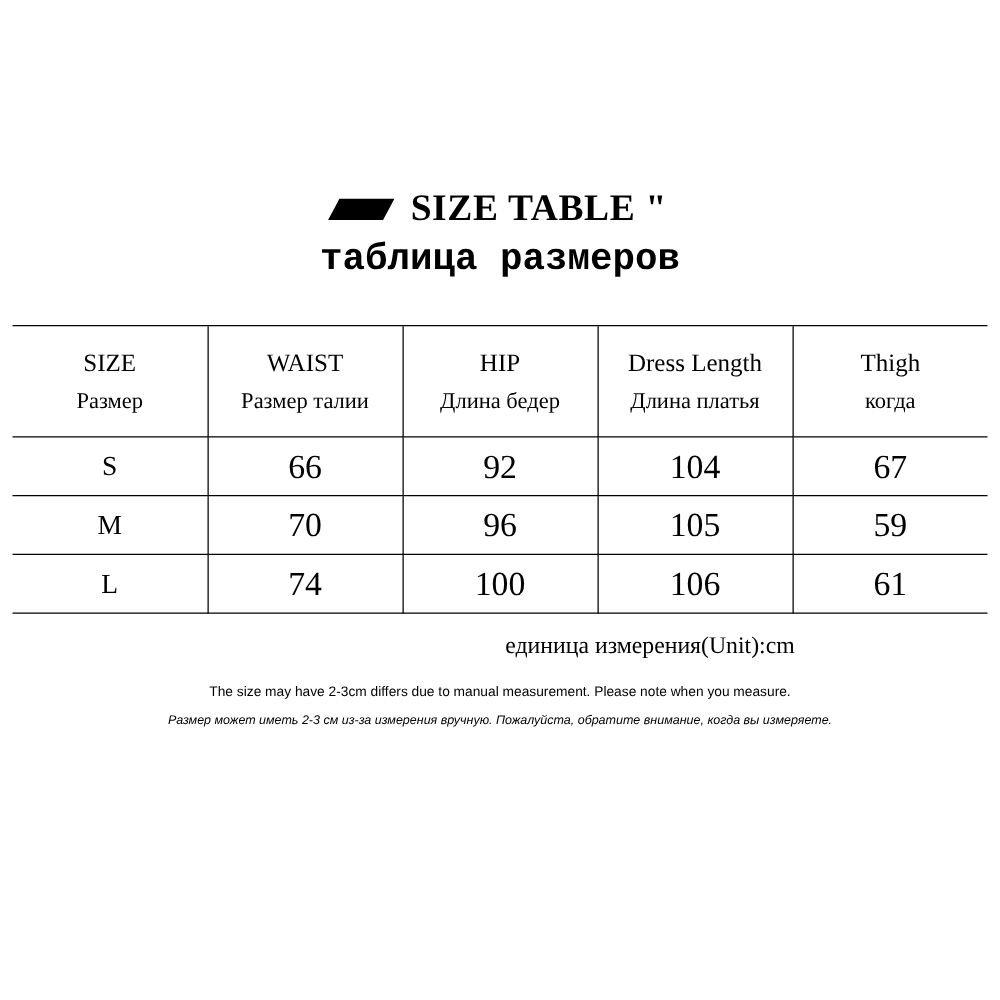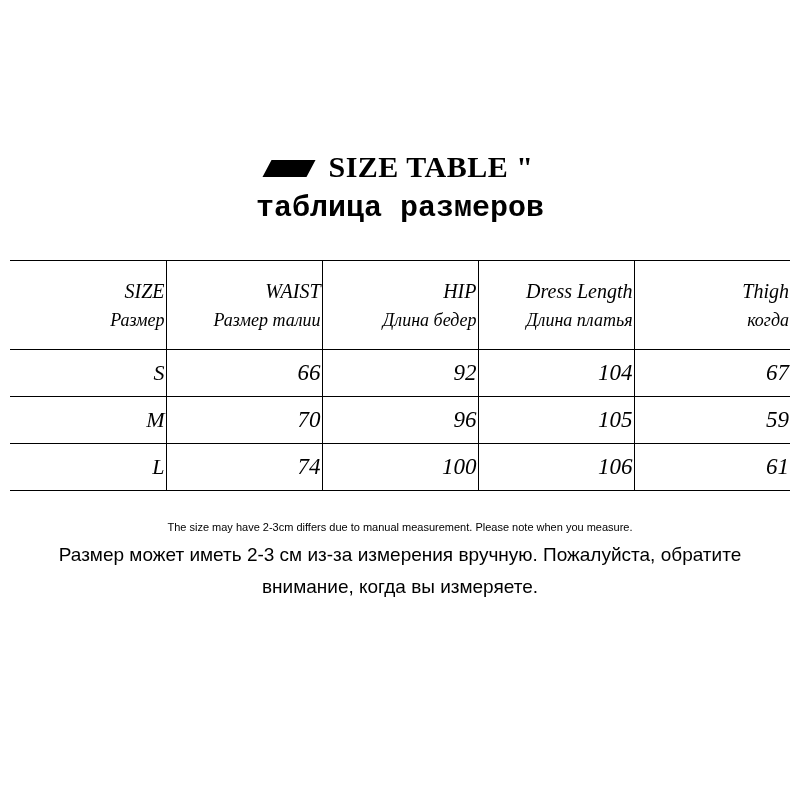--- a/index.html
+++ b/index.html
@@ -66,23 +66,22 @@
   
   table.size-table {
     width: 780px;
     border-collapse: collapse;
     table-layout: fixed;
   }
   table.size-table td {
     border: 1.5px solid #000;
     border-left: none;
     border-right: 1.5px solid #000;
-    text-align: right;
+    text-align: center;
     vertical-align: middle;
-    font-style: italic;
   }
   table.size-table td:last-child {
     border-right: none;
   }
   table.size-table tr.head td {
     border-top: none;
     height: 86px;
     font-family: "Liberation Serif", serif;
   }
   .head-en {
@@ -92,21 +91,21 @@
     font-family: "Liberation Serif", serif;
   }
   .head-ru {
     display: block;
     font-size: 18px;
     line-height: 28px;
     font-family: "Liberation Serif", serif;
   }
   table.size-table tr.data td {
     height: 44px;
-    font-size: 23px;
+    font-size: 27px;
     font-family: "Liberation Serif", serif;
   }
   table.size-table tr.data td.size-cell {
     font-size: 22px;
   }
   
   .unit-block {
     width: 780px;
     text-align: center;
     padding-top: 12px;
@@ -125,24 +124,25 @@
     padding-top: 12px;
   }
   .note-en {
     display: block;
     font-size: 11px;
     line-height: 24px;
     font-family: "Liberation Sans", sans-serif;
   }
   .note-ru {
     display: block;
-    font-size: 19px;
-    line-height: 32px;
+    font-size: 10px;
+    line-height: 21px;
     font-family: "Liberation Sans", sans-serif;
     padding: 0 10px;
+    font-style: italic;
   }
 </style>
 </head>
 <body>
 
 <div class="page">
   <div class="sheet">
 
     <div class="title-block">
       <span class="title-line1">
@@ -193,20 +193,21 @@
         <td class="size-cell">L</td>
         <td>74</td>
         <td>100</td>
         <td>106</td>
         <td>61</td>
       </tr>
     </tbody>
       </table>
 
     <div class="unit-block">
+      <span class="unit-line">единица измерения(Unit):cm</span>
     </div>
 
     <div class="notes">
       <span class="note-en">The size may have 2-3cm differs due to manual measurement. Please note when you measure.</span>
       <span class="note-ru">Размер может иметь 2-3 см из-за измерения вручную. Пожалуйста, обратите внимание, когда вы измеряете.</span>
     </div>
 
   </div>
 </div>
 

